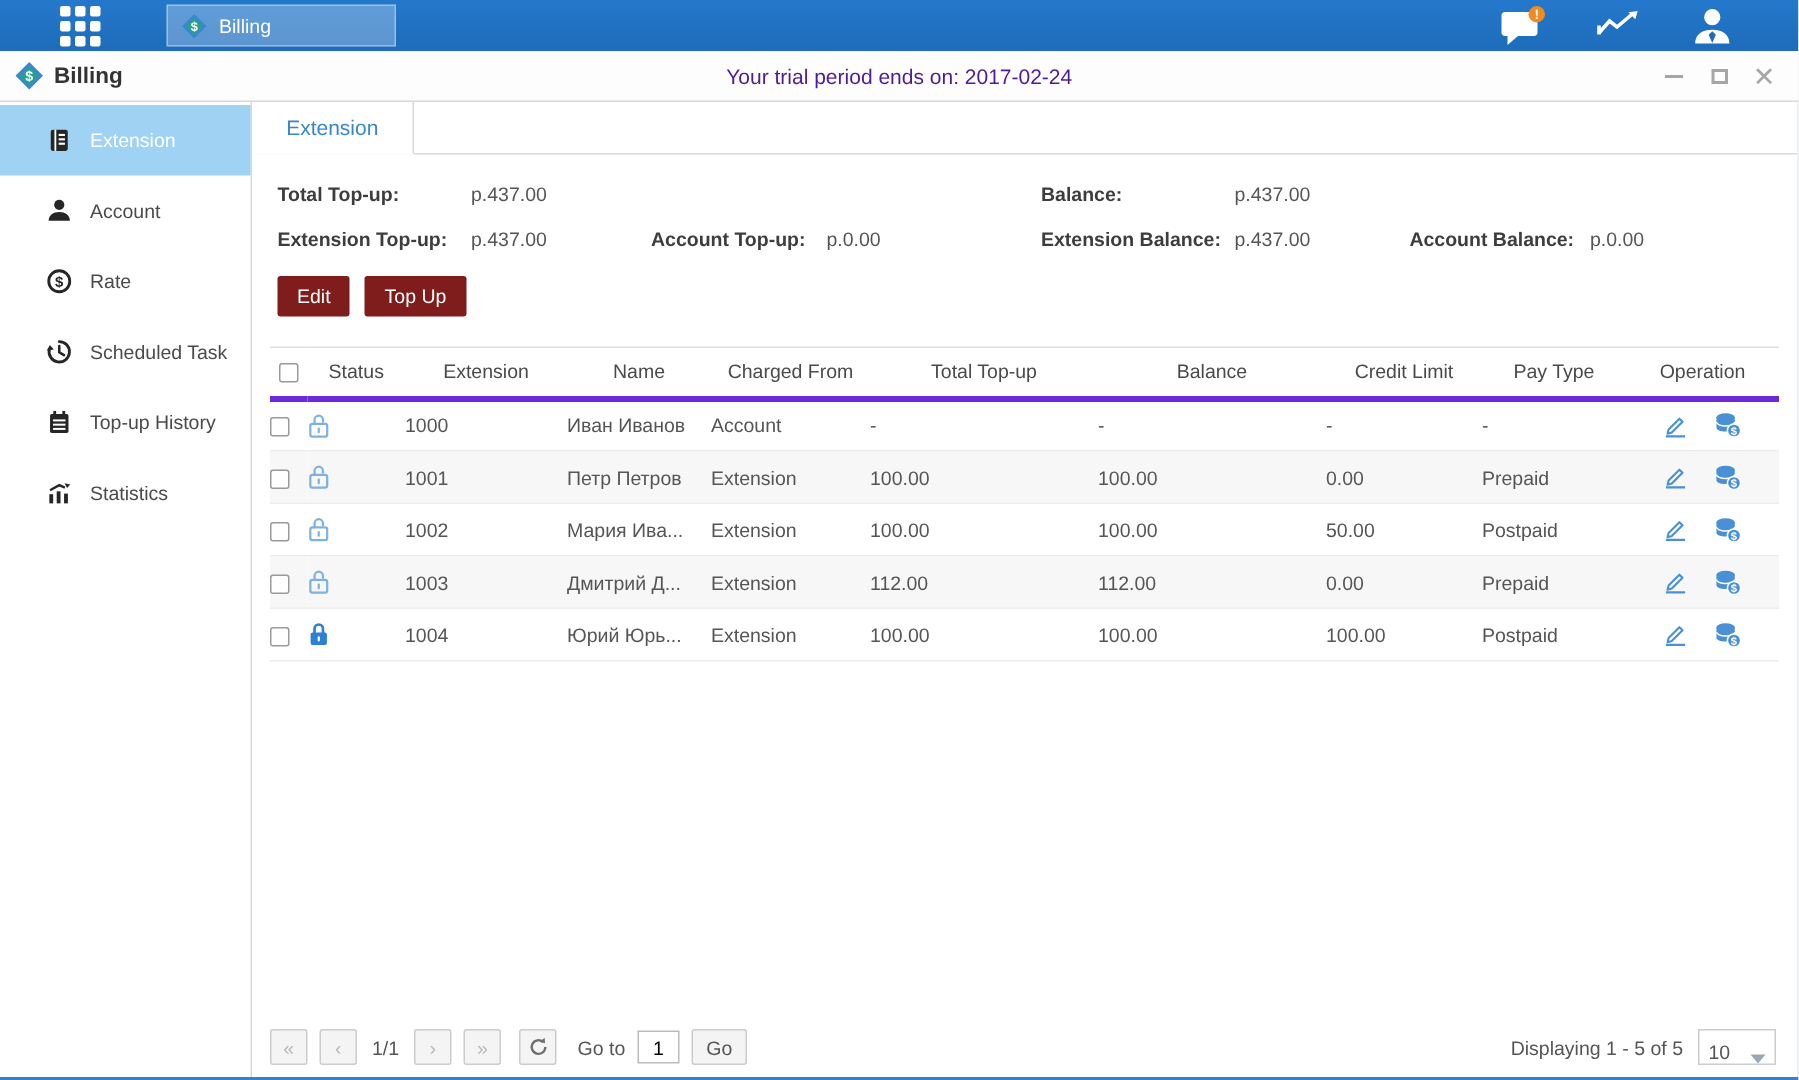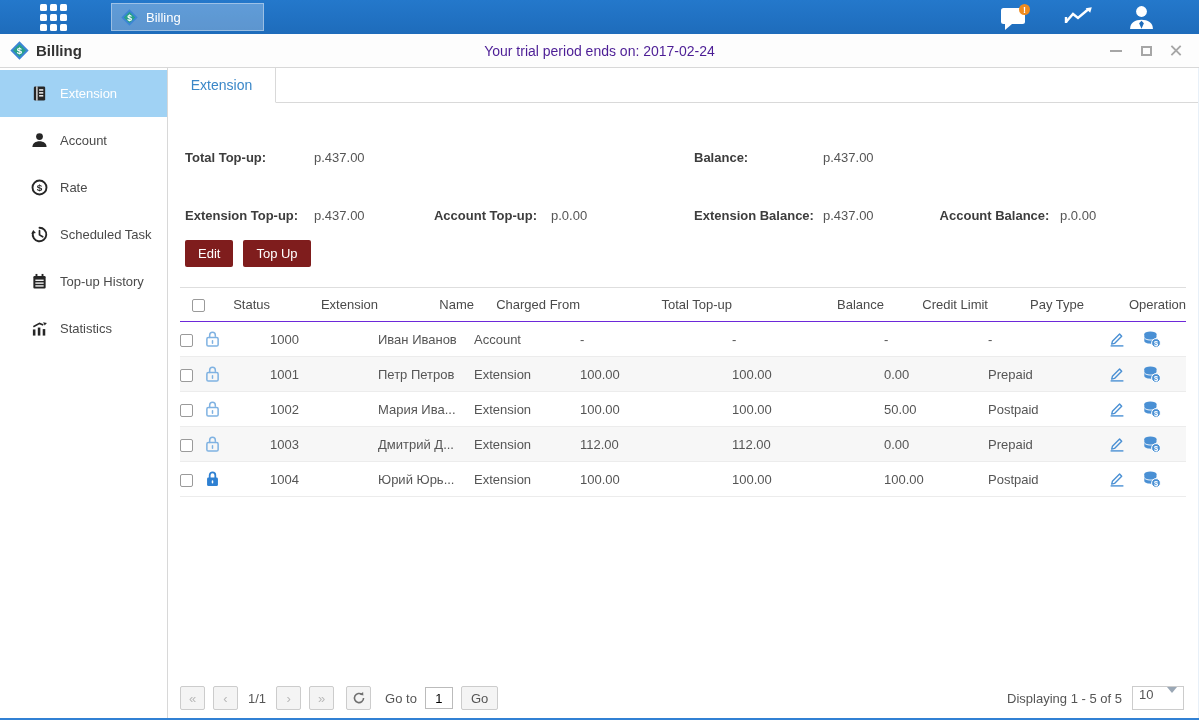--- a/index.html
+++ b/index.html
@@ -31,45 +31,45 @@
   .side-item { height:47px; display:flex; align-items:center; gap:12px; padding-left:30px; font-size:13px; color:#4a4a4a; cursor:pointer; }
   .side-item.active { background:#a0d2f4; color:#fff; }
   .side-icon { width:18px; display:flex; justify-content:center; }
 
   .content { flex:1; display:flex; flex-direction:column; min-width:0; border-right:1px solid #e8f0f8; }
   .tabbar { height:35px; flex:0 0 35px; border-bottom:1px solid #d9d9d9; display:flex; }
   .tab { width:108px; text-align:center; line-height:34px; font-size:14px; color:#3a87c8; background:#fff; border-right:1px solid #d9d9d9; margin-bottom:-1px; border-bottom:1px solid #fff; cursor:pointer; }
 
   .stats { padding:19px 13px 0 17px; display:grid; grid-template-columns:509px 1fr; row-gap:15px; font-size:13px; color:#555; }
   .stat-col { display:flex; flex-direction:column; gap:15px; }
-  .stat-row { display:flex;margin-top:28px; }
+  .stat-row { display:flex; }
   .sl { font-weight:bold; color:#3d3d3d; }
   .w1 { width:129px; } .w2 { width:131px;text-align:center; } .sv { width:106px; }
 
   .actions { padding:17px 0 0 17px; display:flex; gap:10px; }
   .btn-primary { background:#7f1d1d; color:#fff; border:none; height:27px; padding:0 13px; font-size:13px; border-radius:2px; cursor:pointer; font-family:inherit; }
 
   .table-wrap { margin:20px 13px 0 12px; }
   table { width:100%; border-collapse:collapse; table-layout:fixed; font-size:13px; color:#555; }
-  thead th { height:34px; font-weight:normal; color:#4a4a4a; border-top:1px solid #dedede; border-bottom:1px solid #6d28d9; text-align:right; }
+  thead th { height:34px; font-weight:normal; color:#4a4a4a; border-top:1px solid #dedede; border-bottom:4px solid #6d28d9; text-align:center; }
   tbody td { height:35px; text-align:left; border-bottom:1px solid #ececec; overflow:hidden; white-space:nowrap; }
   tbody tr:nth-child(even) { background:#f7f7f7; }
   .cbx { display:inline-block; width:13px; height:13px; border:1px solid #9a9a9a; border-radius:2px; background:#fff; cursor:pointer; vertical-align:middle; }
   .op-icons { display:flex; justify-content:center; gap:18px; align-items:center; }
   .op-icons span { cursor:pointer; display:flex; }
   td .lock { display:inline-flex; vertical-align:middle; }
 
   .footer { margin-top:auto; display:flex; align-items:center; padding:0 14px 8px 12px; font-size:13px; color:#555; }
   .pg-btn { width:25px; height:24px; background:#f4f4f4; border:1px solid #ccc; border-radius:2px; color:#b9b9b9; font-size:13px; text-align:center; line-height:21px; cursor:pointer; margin-right:8px; display:inline-flex; align-items:center; justify-content:center; }
   .pg-ind { margin:0 10px 0 2px; color:#555; }
   .goto-label { margin:0 8px 0 6px; }
   .goto-input { width:28px; height:22px; border:1px solid #bbb; text-align:center; font-size:13px; font-family:inherit; margin-right:8px; }
   .go-btn { height:24px; padding:0 9px; background:#f4f4f4; border:1px solid #ccc; border-radius:2px; font-size:13px; color:#555; cursor:pointer; font-family:inherit; }
   .footer-right { margin-left:auto; display:flex; align-items:center; gap:10px; }
-  .page-size { width:52px; height:24px; border:1px solid #ccc; background:#fff; display:flex; align-items:flex-start; padding:0 6px; cursor:pointer; }
+  .page-size { width:52px; height:24px; border:1px solid #ccc; background:#fff; display:flex; align-items:flex-end; padding:0 6px; cursor:pointer; }
   .page-size .caret { margin-left:auto; width:0; height:0; border-left:5px solid transparent; border-right:5px solid transparent; border-top:6px solid #9aa7b5; }
 </style>
 </head>
 <body>
 
 <div class="window">
 
   <div class="taskbar">
     <div class="grid-btn">
       <div class="grid">

